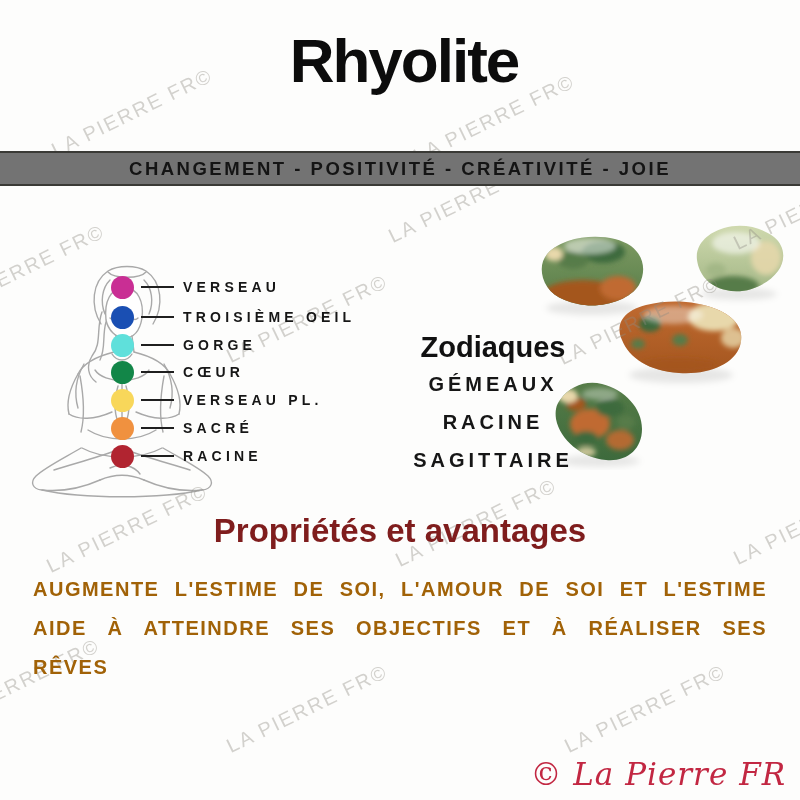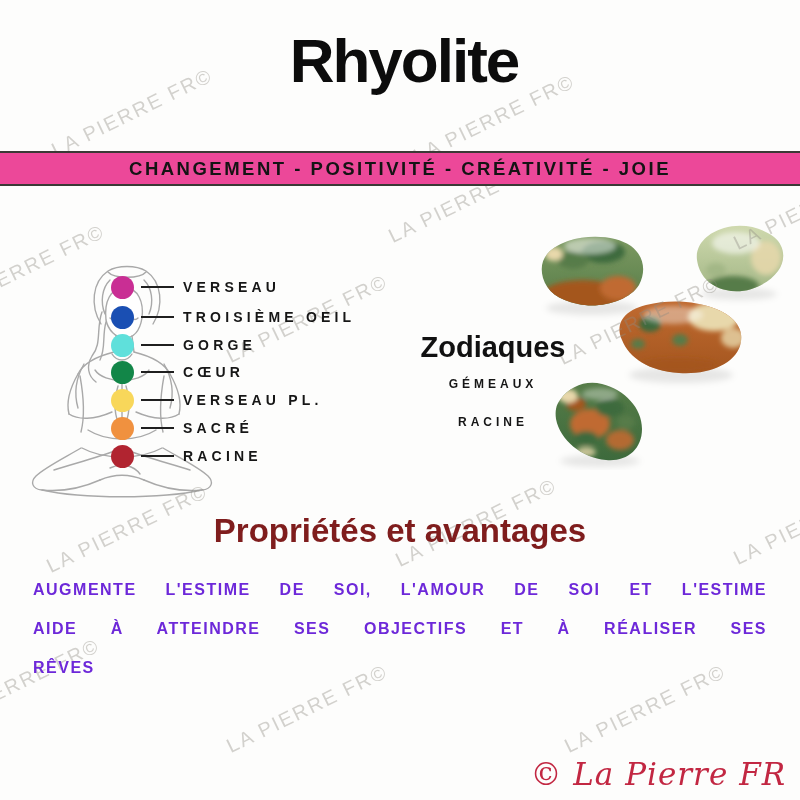--- a/index.html
+++ b/index.html
@@ -6,46 +6,46 @@
   .canvas{position:relative;width:800px;height:800px;overflow:hidden;background:#fdfdfc;
           font-family:"Liberation Sans",sans-serif;}
   
   .wm-layer{position:absolute;inset:0;z-index:3;pointer-events:none;}
   .wm{position:absolute;font-size:20px;font-weight:400;letter-spacing:2px;color:#8f8b82;
       opacity:.38;white-space:nowrap;transform:rotate(-26deg);transform-origin:0 50%;}
   
   .title{position:absolute;left:0;top:26px;width:800px;margin:4px;text-align:center;z-index:4;
          font-size:62px;font-weight:700;letter-spacing:-2px;color:#0c0c0c;line-height:1;}
   .banner{position:absolute;left:0;top:151px;width:800px;height:31px;z-index:4;
-          background:#ec4899;border-top:2px solid #3a3a36;border-bottom:2px solid #3a3a36;
+          background:#737373;border-top:2px solid #3a3a36;border-bottom:2px solid #3a3a36;
           display:flex;align-items:center;justify-content:center;}
   .banner span{font-size:18.5px;font-weight:700;letter-spacing:2.5px;color:#141414;}
   
   .chakras-heading{position:absolute;left:67px;top:217px;margin:0;z-index:4;
                    font-size:30px;font-weight:700;color:#111;}
   .figure-svg{position:absolute;left:22px;top:252px;width:210px;height:248px;z-index:2;}
   .figure-svg path{fill:none;stroke:#a9a9a9;stroke-width:1.4;stroke-linecap:round;}
   .figure-svg .face{fill:#ffffff;}
   .chakra-dot{position:absolute;width:23px;height:23px;border-radius:50%;z-index:4;}
   .chakra-line{position:absolute;height:2.5px;width:33px;background:#1f1f1f;z-index:4;}
   .chakra-label{position:absolute;transform:translateY(-50%);z-index:4;white-space:nowrap;
                 font-size:14px;font-weight:700;letter-spacing:4.2px;color:#161616;}
   
   .zodiac{position:absolute;left:388px;top:331px;width:210px;text-align:center;z-index:4;}
   .zodiac h2{margin:0 0 10px 0;font-size:29px;font-weight:700;color:#111;}
-  .zodiac-sign{line-height:20px;margin-bottom:18px;font-size:12px;font-weight:700;
+  .zodiac-sign{line-height:20px;margin-bottom:18px;font-size:20px;font-weight:700;
                letter-spacing:4px;color:#161616;white-space:nowrap;}
   
   .stones-svg{position:absolute;left:528px;top:212px;width:272px;height:258px;z-index:2;}
   
   .props-heading{position:absolute;left:0;top:512px;width:800px;margin:0;text-align:center;
                  z-index:4;font-size:33px;font-weight:700;color:#7f1d1d;}
   .props{position:absolute;left:33px;top:570px;width:734px;z-index:4;}
-  .prop-line{height:39px;line-height:39px;font-size:16px;font-weight:700;letter-spacing:1.5px;
-             color:#6d28d9;text-align:justify;text-align-last:justify;white-space:normal;}
+  .prop-line{height:39px;line-height:39px;font-size:20px;font-weight:700;letter-spacing:1.5px;
+             color:#a16207;text-align:justify;text-align-last:justify;white-space:normal;}
   .prop-line--last{text-align:center;text-align-last:left;}
   
   .credit{position:absolute;right:14px;top:756px;z-index:4;
           font-family:"DejaVu Serif",serif;font-style:italic;font-size:31px;
           letter-spacing:1px;margin-left:40px;}
 </style>
 </head>
 <body>
 
 <div class="canvas">
@@ -142,20 +142,21 @@
         <span class="chakra-line" style="left: 141px; top: 454.75px;"></span>
         <span class="chakra-label" style="left: 183px; top: 456px;">RACINE</span>
       </div>
     </div>
 
   <section class="zodiac">
     <h2>Zodiaques</h2>
     <div id="zodiacItems">
         <div class="zodiac-sign">GÉMEAUX</div>
         <div class="zodiac-sign">RACINE</div>
+        <div class="zodiac-sign">SAGITTAIRE</div>
       </div>
   </section>
 
   <svg class="stones-svg" viewBox="0 0 272 258" aria-hidden="true">
     <defs>
       <filter id="soft" x="-30%" y="-30%" width="160%" height="160%">
           <feGaussianBlur stdDeviation="2.5"></feGaussianBlur>
         </filter>
       <filter id="shadowBlur" x="-50%" y="-50%" width="200%" height="200%">
           <feGaussianBlur stdDeviation="3"></feGaussianBlur>

